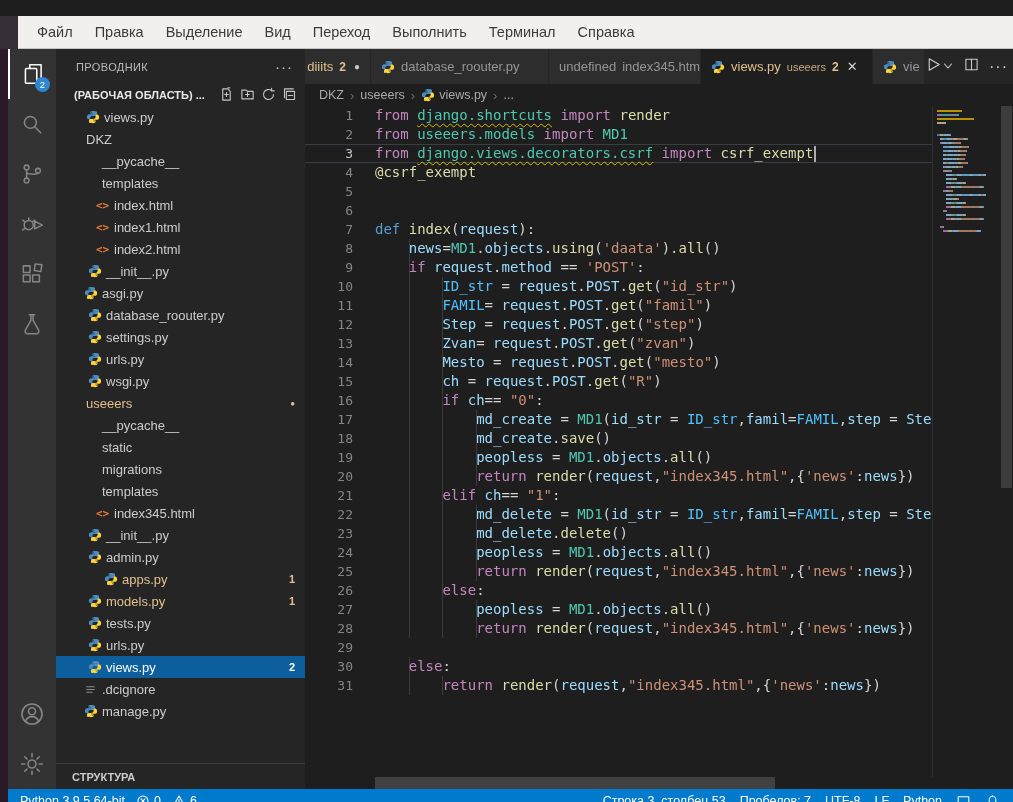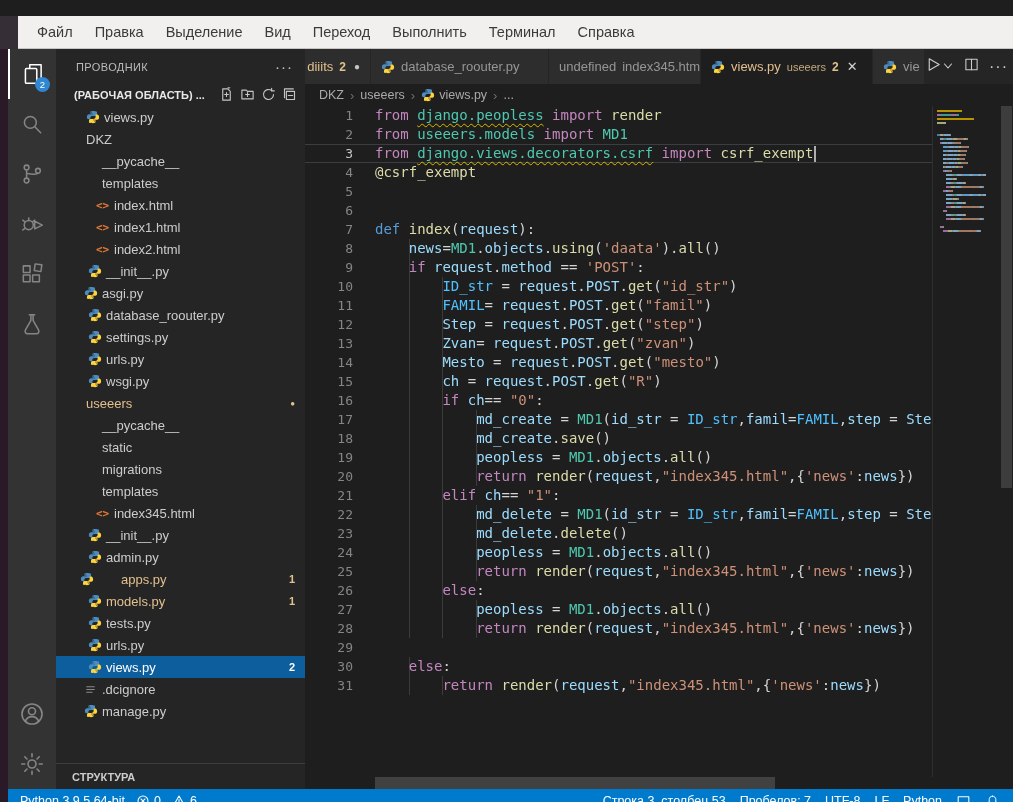--- a/index.html
+++ b/index.html
@@ -375,21 +375,21 @@
         </div>
         <div class="tree-row" style="padding-left: 32px; text-align: right;">
           <span class="ficon">
             <svg width="14" height="14" viewBox="0 0 16 16">
               <path fill="#4b8bbe" d="M7.9 1C4.9 1 5.1 2.3 5.1 2.3v2.1H8v.4H3.9S1 4.6 1 7.8s2.5 3 2.5 3H5V9.3s-.1-2.5 2.4-2.5h2.9s2.3.1 2.3-2.2V2.4S13 1 7.9 1zM6.3 2.1a.5.5 0 1 1 0 1 .5.5 0 0 1 0-1z"></path>
               <path fill="#ffd43b" d="M8.1 15c3 0 2.8-1.3 2.8-1.3v-2.1H8v-.4h4.1s2.9.2 2.9-3-2.5-3-2.5-3H11v2.5s.1 2.5-2.4 2.5H5.7s-2.3-.1-2.3 2.2v2.2S3 15 8.1 15zm1.6-1.1a.5.5 0 1 1 0-1 .5.5 0 0 1 0 1z"></path>
             </svg>
           </span>
           <span>admin.py</span>
         </div>
-        <div class="tree-row modified" style="padding-left: 24px; gap: 23px;">
+        <div class="tree-row modified" style="padding-left: 48px;">
           <span class="ficon">
             <svg width="14" height="14" viewBox="0 0 16 16">
               <path fill="#4b8bbe" d="M7.9 1C4.9 1 5.1 2.3 5.1 2.3v2.1H8v.4H3.9S1 4.6 1 7.8s2.5 3 2.5 3H5V9.3s-.1-2.5 2.4-2.5h2.9s2.3.1 2.3-2.2V2.4S13 1 7.9 1zM6.3 2.1a.5.5 0 1 1 0 1 .5.5 0 0 1 0-1z"></path>
               <path fill="#ffd43b" d="M8.1 15c3 0 2.8-1.3 2.8-1.3v-2.1H8v-.4h4.1s2.9.2 2.9-3-2.5-3-2.5-3H11v2.5s.1 2.5-2.4 2.5H5.7s-2.3-.1-2.3 2.2v2.2S3 15 8.1 15zm1.6-1.1a.5.5 0 1 1 0-1 .5.5 0 0 1 0 1z"></path>
             </svg>
           </span>
           <span>apps.py</span>
           <span class="badge">1</span>
         </div>
         <div class="tree-row modified" style="padding-left: 32px;">
@@ -528,21 +528,21 @@
             </svg>
           </span>
           <span>views.py</span>
         </span>
         <span class="sep">›</span>
         <span style="display: inline-flex; align-items: center;">
           <span>...</span>
         </span>
       </div>
     <div class="code-wrap" id="code">
-        <div class="code-row"><span class="num">1</span><span class="tk-k">from </span><span class="tk-u">django.peopless</span><span class="tk-k"> import </span><span class="tk-f">render</span></div>
+        <div class="code-row"><span class="num">1</span><span class="tk-k">from </span><span class="tk-u">django.shortcuts</span><span class="tk-k"> import </span><span class="tk-f">render</span></div>
         <div class="code-row"><span class="num">2</span><span class="tk-k">from </span><span class="tk-t">useeers.models</span><span class="tk-k"> import </span><span class="tk-t">MD1</span></div>
         <div class="code-row current"><span class="num">3</span><span class="tk-k">from </span><span class="tk-u">django.views.decorators.csrf</span><span class="tk-k"> import </span><span class="tk-f">csrf_exempt</span><span class="cursor"></span></div>
         <div class="code-row"><span class="num">4</span><span class="tk-f">@csrf_exempt</span></div>
         <div class="code-row"><span class="num">5</span></div>
         <div class="code-row"><span class="num">6</span></div>
         <div class="code-row"><span class="num">7</span><span class="tk-d">def </span><span class="tk-f">index</span><span class="tk-p">(</span><span class="tk-v">request</span><span class="tk-p">):</span></div>
         <div class="code-row" style="background-image: linear-gradient(rgb(59, 59, 59), rgb(59, 59, 59)); background-position: 103.72px 0px; background-size: 1px 19px; background-repeat: no-repeat;"><span class="num">8</span><span class="tk-p">    </span><span class="tk-v">news</span><span class="tk-p">=</span><span class="tk-t">MD1</span><span class="tk-p">.</span><span class="tk-v">objects</span><span class="tk-p">.</span><span class="tk-f">using</span><span class="tk-p">(</span><span class="tk-s">'daata'</span><span class="tk-p">).</span><span class="tk-f">all</span><span class="tk-p">()</span></div>
         <div class="code-row" style="background-image: linear-gradient(rgb(59, 59, 59), rgb(59, 59, 59)); background-position: 103.72px 0px; background-size: 1px 19px; background-repeat: no-repeat;"><span class="num">9</span><span class="tk-p">    </span><span class="tk-k">if </span><span class="tk-v">request</span><span class="tk-p">.</span><span class="tk-v">method</span><span class="tk-p"> == </span><span class="tk-s">'POST'</span><span class="tk-p">:</span></div>
         <div class="code-row" style="background-image: linear-gradient(rgb(59, 59, 59), rgb(59, 59, 59)), linear-gradient(rgb(59, 59, 59), rgb(59, 59, 59)); background-position: 103.72px 0px, 137.44px 0px; background-size: 1px 19px; background-repeat: no-repeat;"><span class="num">10</span><span class="tk-p">        </span><span class="tk-c">ID_str</span><span class="tk-p"> = </span><span class="tk-v">request</span><span class="tk-p">.</span><span class="tk-v">POST</span><span class="tk-p">.</span><span class="tk-f">get</span><span class="tk-p">(</span><span class="tk-s">"id_str"</span><span class="tk-p">)</span></div>
         <div class="code-row" style="background-image: linear-gradient(rgb(59, 59, 59), rgb(59, 59, 59)), linear-gradient(rgb(59, 59, 59), rgb(59, 59, 59)); background-position: 103.72px 0px, 137.44px 0px; background-size: 1px 19px; background-repeat: no-repeat;"><span class="num">11</span><span class="tk-p">        </span><span class="tk-c">FAMIL</span><span class="tk-p">= </span><span class="tk-v">request</span><span class="tk-p">.</span><span class="tk-v">POST</span><span class="tk-p">.</span><span class="tk-f">get</span><span class="tk-p">(</span><span class="tk-s">"famil"</span><span class="tk-p">)</span></div>

